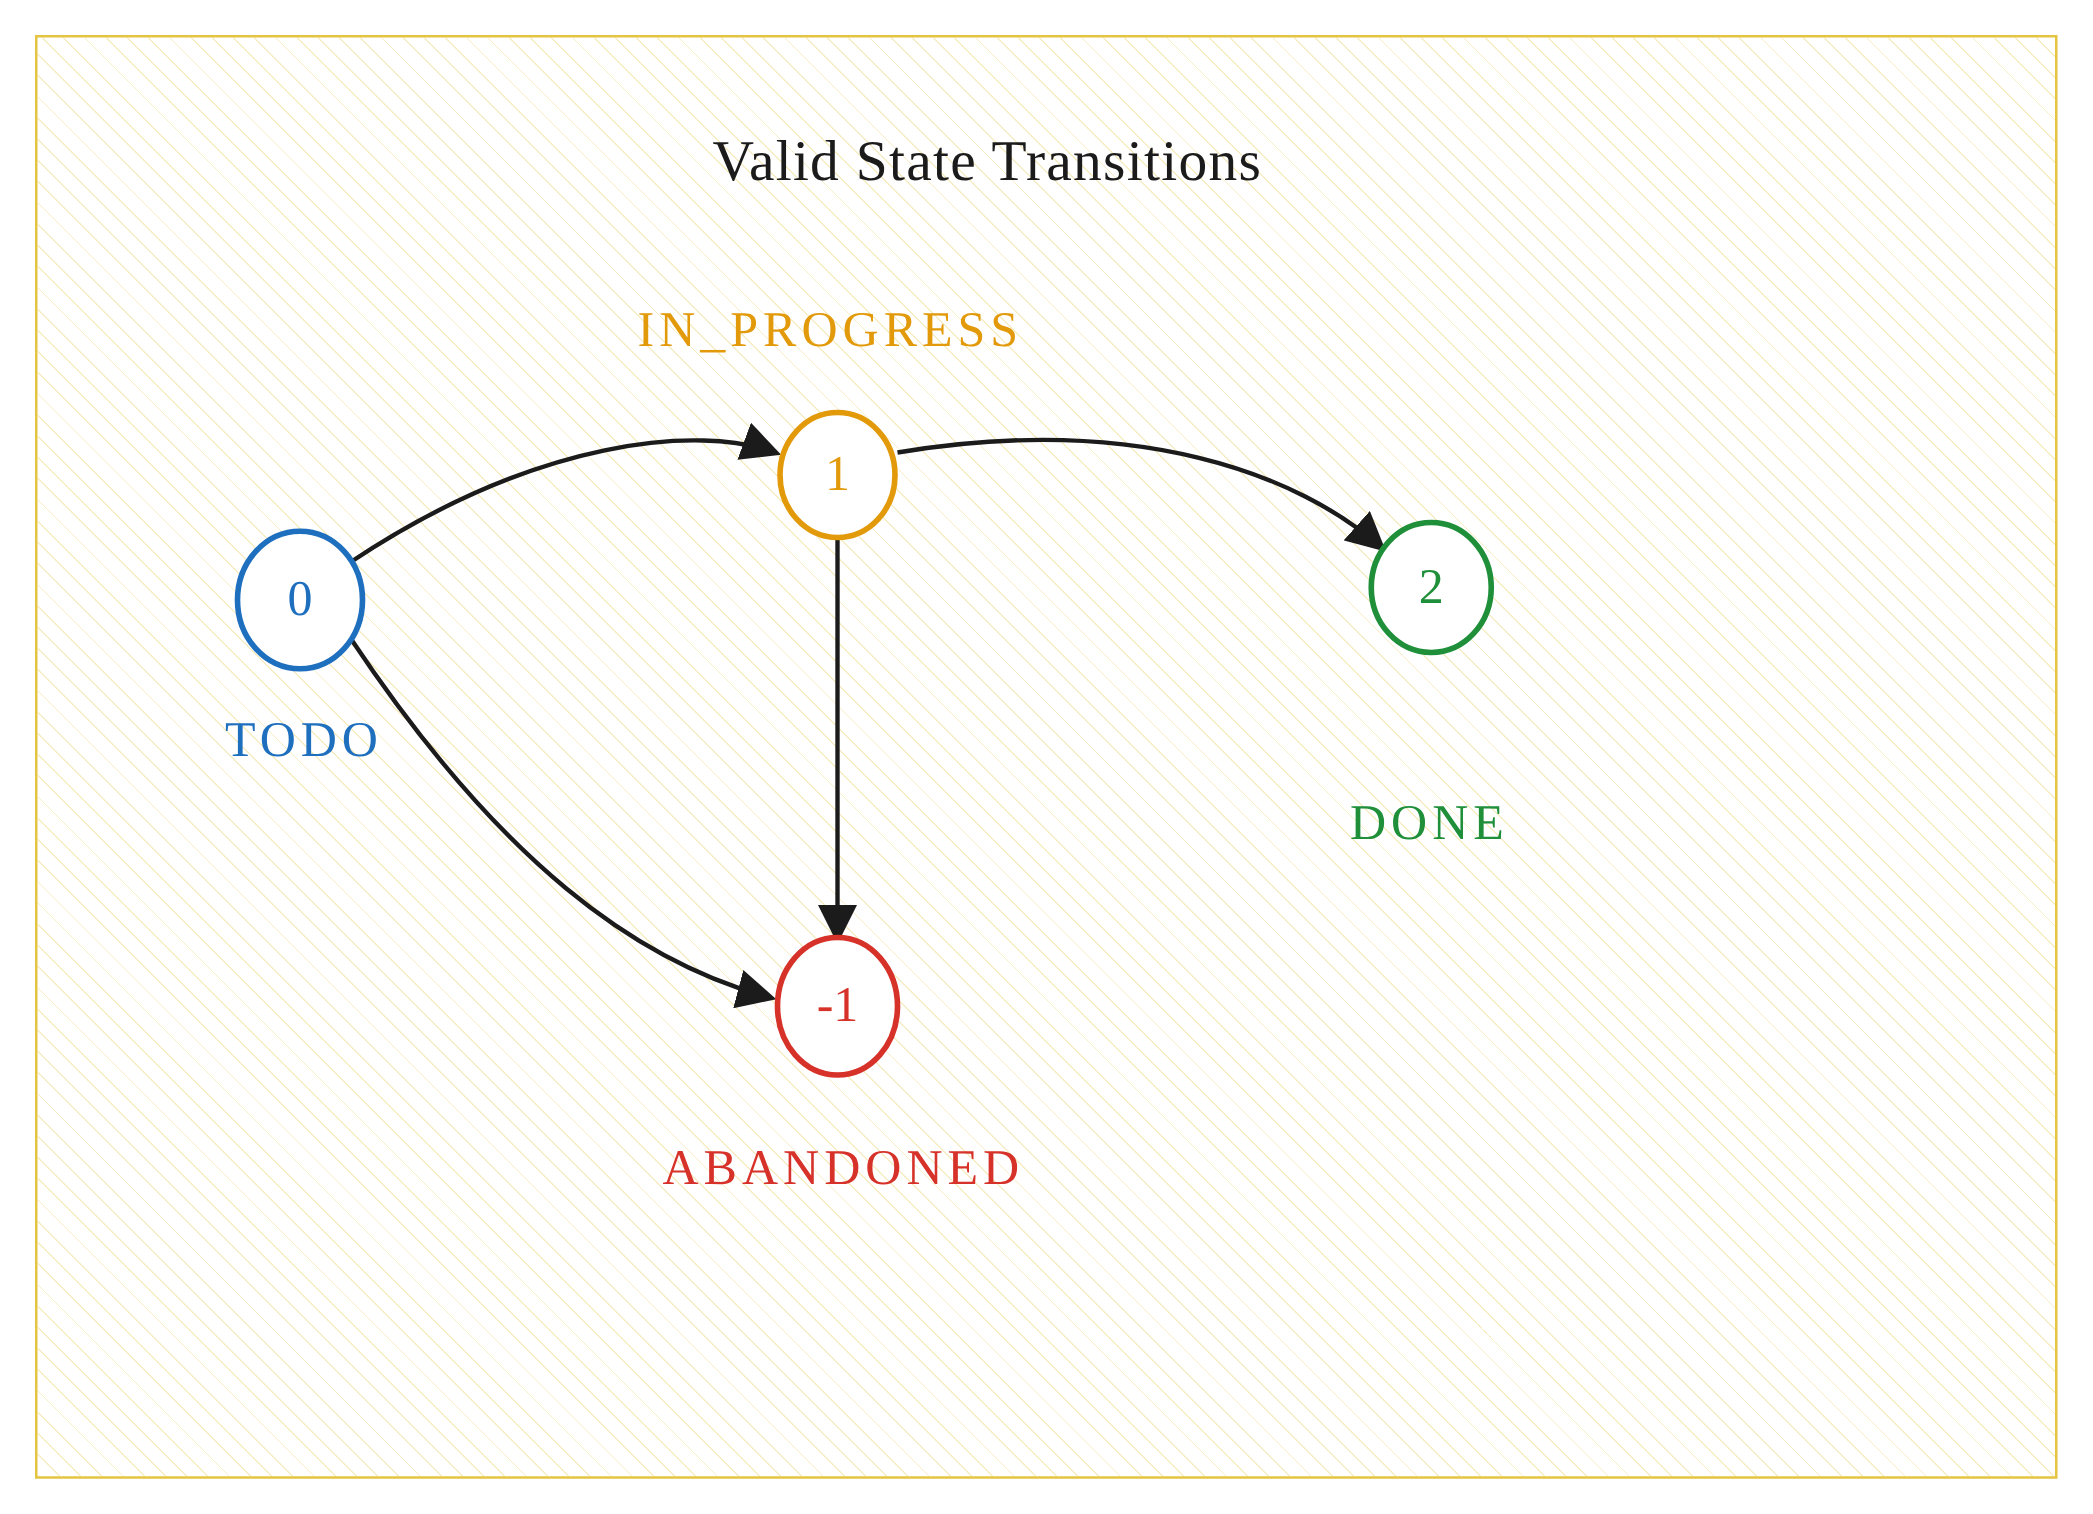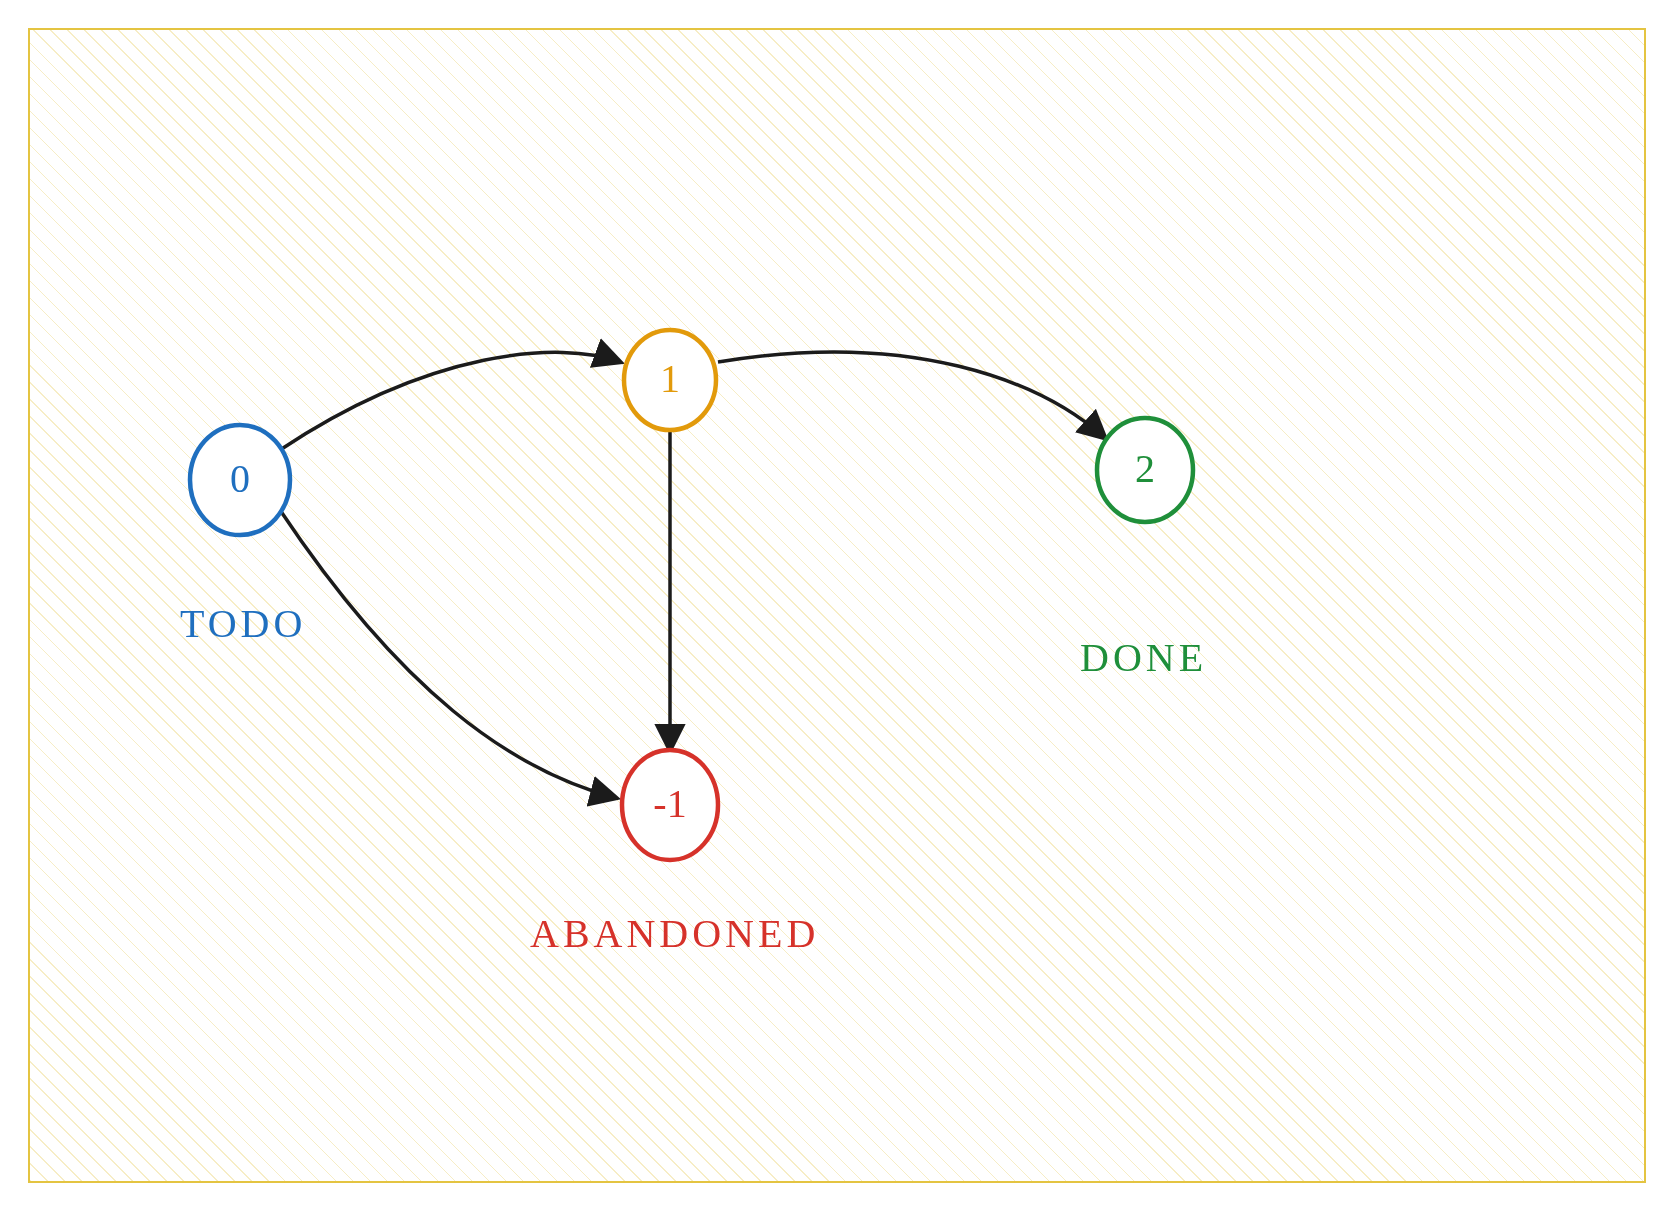--- a/index.html
+++ b/index.html
@@ -54,20 +54,21 @@
     text-anchor: middle;
     dominant-baseline: middle;
   }
 </style>
 </head>
 <body>
 
 <div class="frame">
   <div class="hatch"></div>
 
+  <div class="title" style="left:540px; top:72px;">Valid State Transitions</div>
 
   <svg width="1618" height="1155">
     <defs>
       <marker id="arrow" viewBox="0 0 12 12" refX="10" refY="6" markerWidth="9" markerHeight="9" orient="auto-start-reverse">
         <path d="M 0 0 L 12 6 L 0 12 z" fill="#1b1b1b"></path>
       </marker>
     </defs>
 
     <path d="M 250 420 C 400 320, 530 310, 590 332" fill="none" stroke="#1b1b1b" stroke-width="3.5" marker-end="url(#arrow)"></path>
     <path d="M 688 332 C 880 300, 1010 350, 1075 408" fill="none" stroke="#1b1b1b" stroke-width="3.5" marker-end="url(#arrow)"></path>
@@ -88,19 +89,20 @@
       <ellipse cx="1115" cy="440" rx="48" ry="52" fill="#ffffff" stroke-width="4.5" stroke="#1f8f3a"></ellipse>
       <text class="node-text" x="1115" y="443" fill="#1f8f3a">2</text>
     </g>
 
     <g>
       <ellipse cx="640" cy="775" rx="48" ry="55" fill="#ffffff" stroke-width="4.5" stroke="#d6322a"></ellipse>
       <text class="node-text" x="640" y="778" fill="#d6322a">-1</text>
     </g>
   </svg>
 
-  <div class="label" style="left: 150px; top: 570px; color: rgb(31, 111, 191);">TODO</div>
+  <div class="label" style="left: 150px; top: 538px; color: rgb(31, 111, 191);">TODO</div>
 
+  <div class="label" style="left: 480px; top: 210px; color: rgb(226, 154, 11);">IN_PROGRESS</div>
 
   <div class="label" style="left: 1050px; top: 560px; color: rgb(31, 143, 58); margin-top: 44px;">DONE</div>
 
   <div class="label" style="left: 500px; top: 880px; color: rgb(214, 50, 42); text-align: center;">ABANDONED</div>
 </div>
 
 </body></html>

